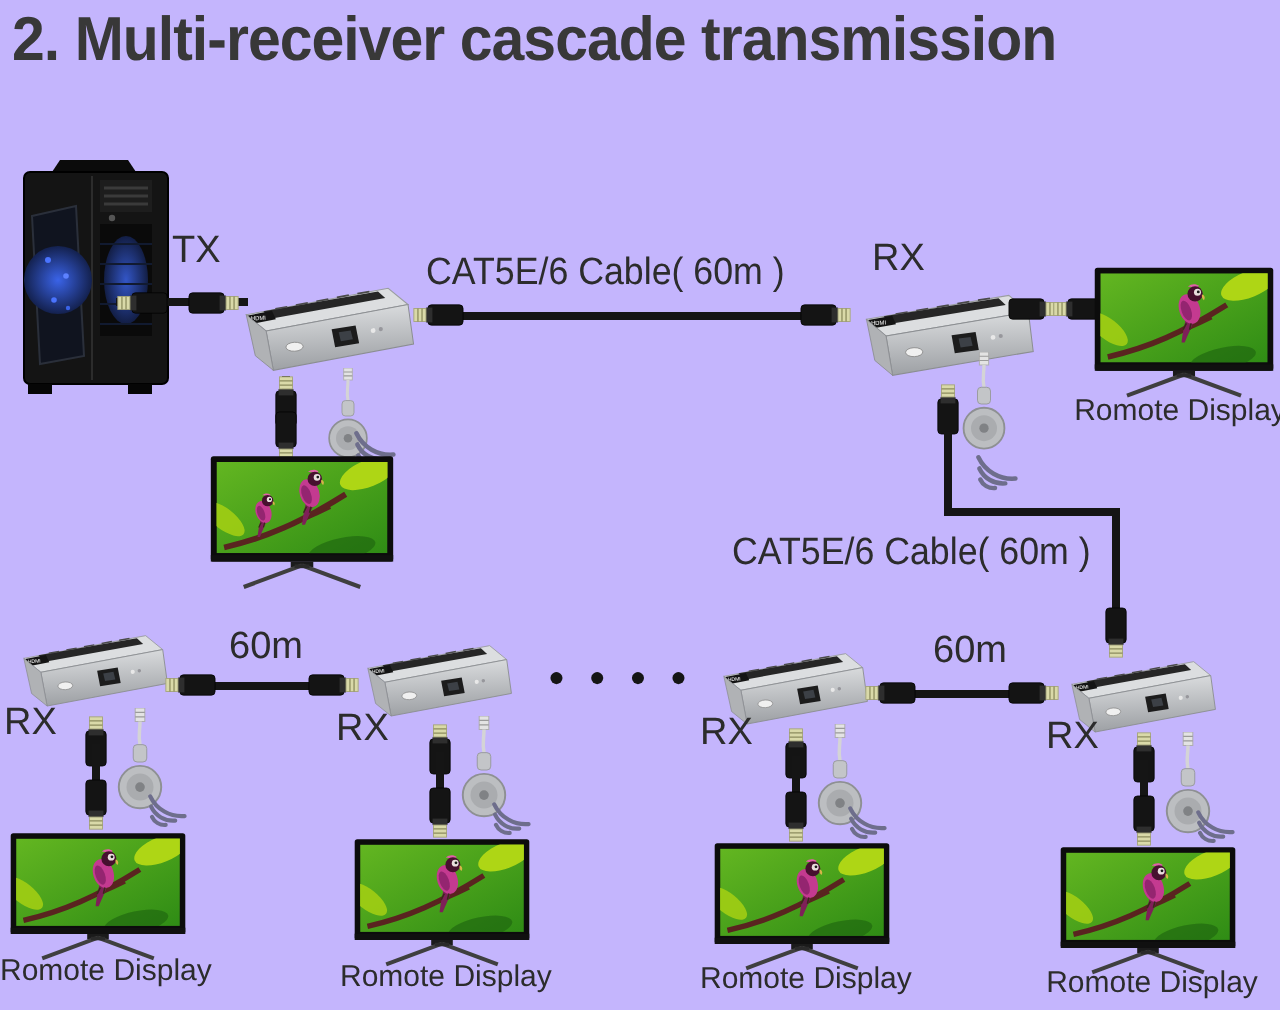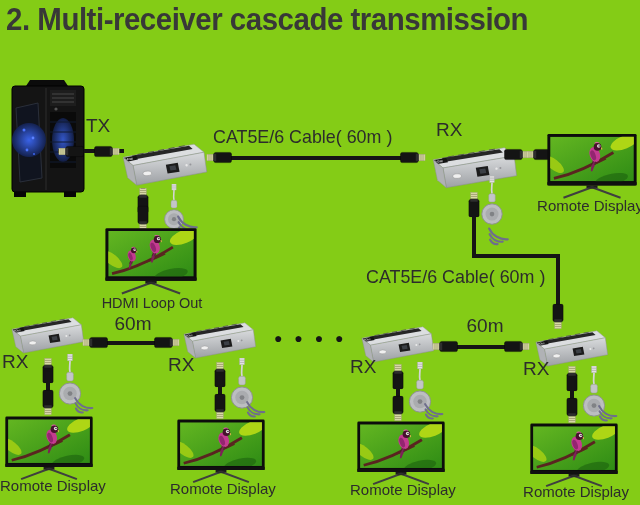--- a/index.html
+++ b/index.html
@@ -1,16 +1,16 @@
 <!DOCTYPE html>
 <html><head>
 <meta charset="utf-8">
 <style>
   html,body{margin:0;padding:0;background:#fff;}
-  #stage{position:relative;width:640px;height:505px;background:#84cc16;overflow:hidden;
+  #stage{position:relative;width:640px;height:505px;background:#c4b5fd;overflow:hidden;
          font-family:"Liberation Sans",sans-serif;}
   .abs{position:absolute;}
   .wire{position:absolute;background:#151515;}
   .lbl{position:absolute;color:#2c2c2c;white-space:nowrap;font-family:"Liberation Sans",sans-serif;}
   .cond{transform:scaleX(.94);transform-origin:0 50%;}
   .ctr{text-align:center;}
   .r90{transform:rotate(90deg);}
   .rm90{transform:rotate(-90deg);}
   .flip{transform:scaleX(-1);}
   .title{position:absolute;left:6px;top:2px;font-size:31px;font-weight:bold;color:#383838;
@@ -194,21 +194,20 @@
     </svg>
   <svg class="abs" style="left:162px;top:184px" width="24" height="48">
       <use href="#sym-ir"></use>
     </svg>
   <svg class="abs" style="left:177px;top:210px" width="28" height="28">
       <use href="#sym-waves"></use>
     </svg>
   <svg class="abs" style="left:104px;top:226px" width="94" height="72">
       <use href="#sym-tv2"></use>
     </svg>
-  <div class="lbl ctr" style="left:98px;top:295px;width:108px;font-size:14.5px">HDMI Loop Out</div>
   <div class="lbl ctr" style="left:107px;top:313px;width:52px;font-size:19px">60m</div>
 
   <div class="lbl cond" style="left:366px;top:266px;font-size:19px">CAT5E/6 Cable( 60m )</div>
   <svg class="abs rm90" style="left:461px;top:198px" width="26" height="13">
       <use href="#sym-plug"></use>
     </svg>
   <div class="wire" style="left:472px;top:216px;width:4px;height:40px"></div>
   <div class="wire" style="left:472px;top:254px;width:88px;height:4px"></div>
   <div class="wire" style="left:556px;top:256px;width:4px;height:52px"></div>
   <svg class="abs r90" style="left:545px;top:310px" width="26" height="13">

